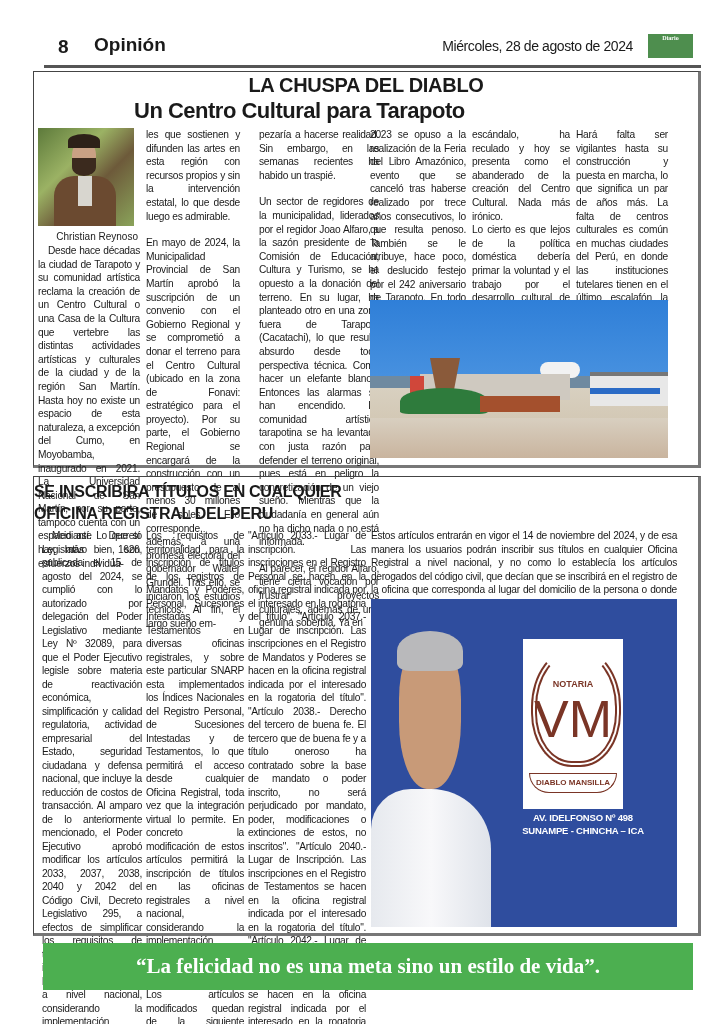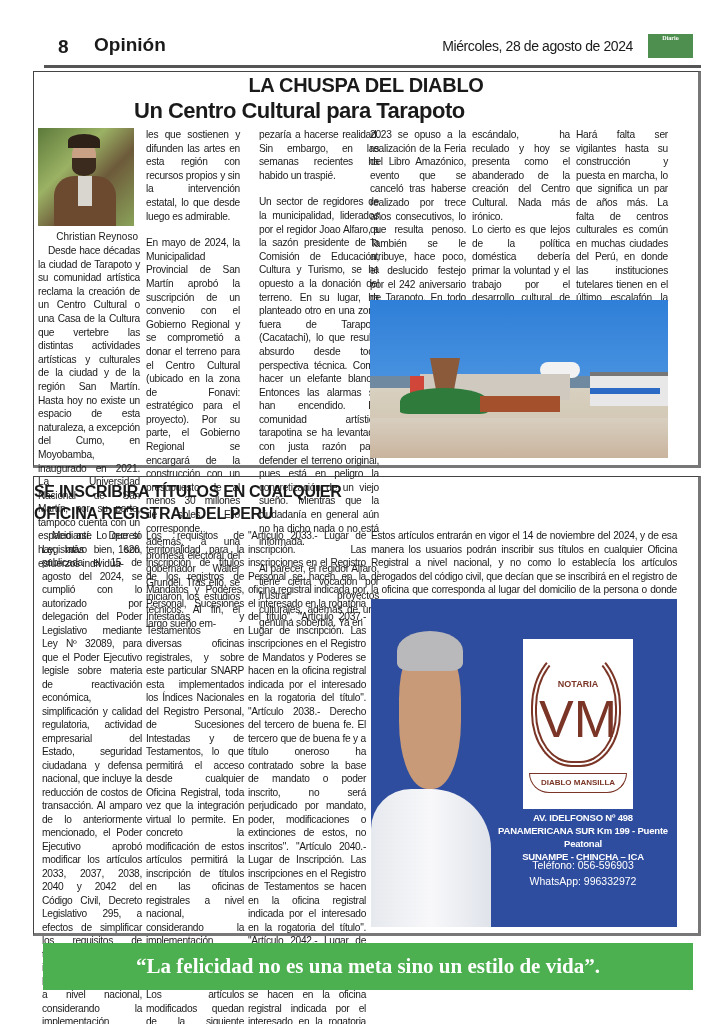--- a/index.html
+++ b/index.html
@@ -45,21 +45,21 @@
   .photo-plaza .cloud { position:absolute; left:170px; top:62px; width:40px; height:16px; background:#f2f2f2; border-radius: 10px; }
 
   .kicker2 { position: absolute; left: 0; right: 0; top: 4px; text-align: left; font-size: 16px; font-weight: bold; line-height: 22px; letter-spacing: -0.3px; }
   .col2 { position: absolute; font-size: 10.2px; line-height: 13.5px; text-align: justify; letter-spacing: -0.3px; }
   .col2 p { margin: 0; }
 
   .ad { position: absolute; left: 337px; top: 122px; width: 306px; height: 328px; background: #2f4d9e; overflow: hidden; }
   .ad .man-shirt { position:absolute; left:0; top:190px; width:120px; height:160px; background: linear-gradient(90deg,#e6e9ee,#f8f8fa,#dfe3ea); border-radius: 40px 60px 0 0; }
   .ad .man-face { position:absolute; left:28px; top:40px; width:62px; height:150px; border-radius: 40% 40% 45% 45%; background:#c89a78; }
   .ad .man-hair { position:absolute; left:26px; top:32px; width:66px; height:40px; border-radius: 50% 50% 20% 20%; background:#b9b9bb; }
-  .ad .seal { position:absolute; left:152px; top:40px; width:110px; height:170px; background:#ffffff; }
+  .ad .seal { position:absolute; left:152px; top:40px; width:100px; height:170px; background:#ffffff; }
   .ad .seal .wreath { position:absolute; left:8px; top:8px; width:90px; height:120px; border: 6px double #7a3526; border-radius: 50% 50% 45% 45%; border-top-color: transparent; box-sizing: border-box; }
   .ad .seal .notaria { position:absolute; left:0; right:0; top:40px; text-align:center; font-size: 9px; font-weight:bold; color:#7a3526; }
   .ad .seal .mono { position:absolute; left:0; right:0; top:52px; text-align:center; font-size: 52px; font-family: Liberation Sans, sans-serif; color:#7a3526; line-height: 56px; }
   .ad .seal .ribbon { position:absolute; left:6px; right:6px; top:134px; height:18px; border:1px solid #7a3526; border-radius: 0 0 40px 40px; text-align:center; font-size:8px; font-weight: bold; color:#7a3526; line-height: 18px; }
   .ad .addr { position:absolute; left:118px; right:0; top:212px; text-align:center; color:#fff; font-size: 9.5px; line-height: 13px; font-weight: bold; letter-spacing: -0.2px; }
   .ad .phones { position:absolute; left:118px; right:0; top:258px; text-align:center; color:#fff; font-size: 10.5px; line-height: 16px; }
 
   .quote { position: absolute; left: 43px; right: 30px; top: 943px; height: 47px; background: #4caf50; color:#ffffff; text-align: center; font-family: "Liberation Serif", serif; font-weight: bold; font-size: 21px; line-height: 47px; }
 </style>
 </head>
@@ -150,23 +150,18 @@
     <div class="man-face"></div>
     <div class="man-hair"></div>
     <div class="seal">
       <div class="wreath"></div>
       <div class="notaria">NOTARIA</div>
       <div class="mono">VM</div>
       <div class="ribbon">DIABLO MANSILLA</div>
     </div>
     <div class="addr">
       <div>AV. IDELFONSO Nº 498</div>
-      <div>PANAMERICANA SUR Km 199 - Puente Peatonal</div>
       <div>SUNAMPE - CHINCHA – ICA</div>
-    </div>
-    <div class="phones">
-      <div>Teléfono: 056-596903</div>
-      <div>WhatsApp: 996332972</div>
     </div>
   </div>
 </div>
 
 <div class="quote">“La felicidad no es una meta sino un estilo de vida”.</div>
 
 </body></html>

